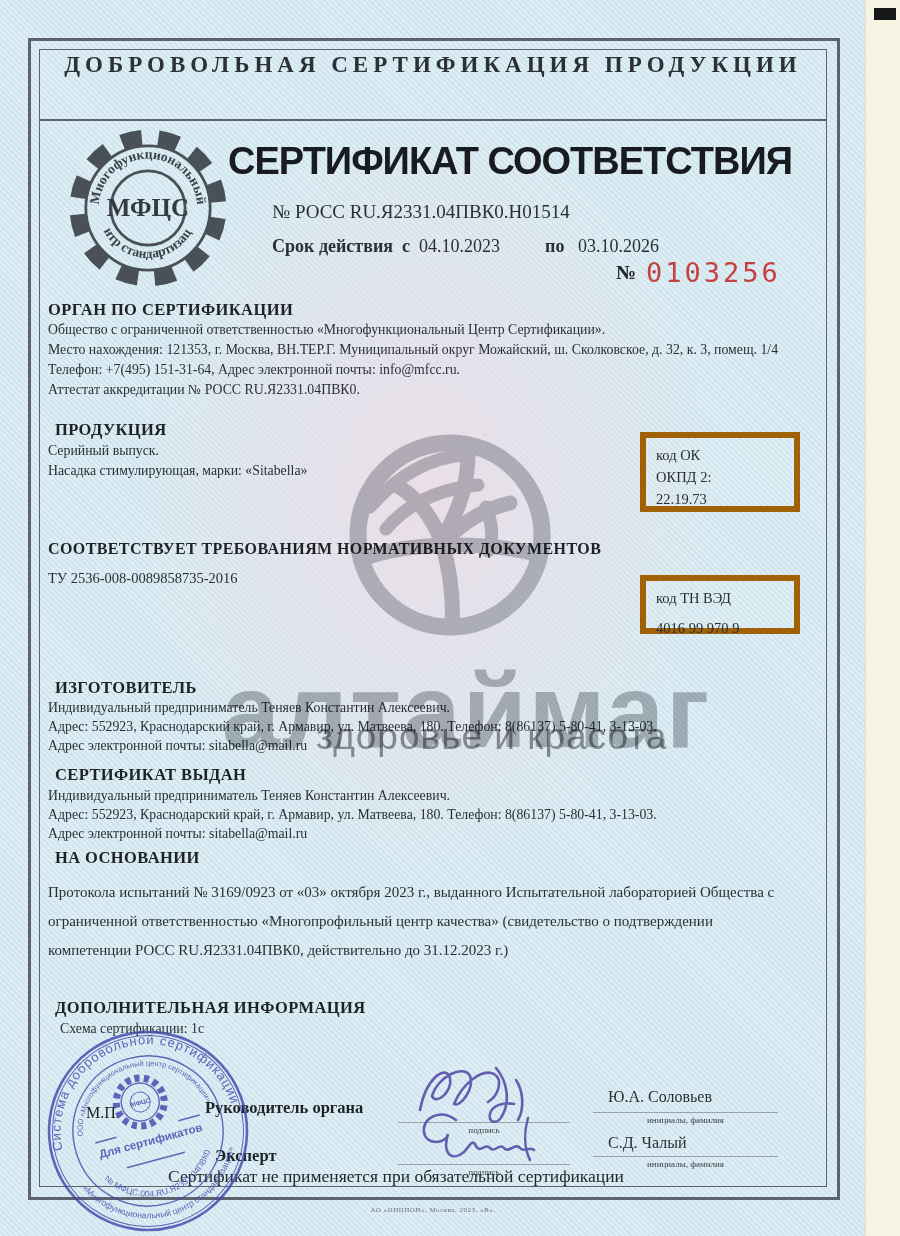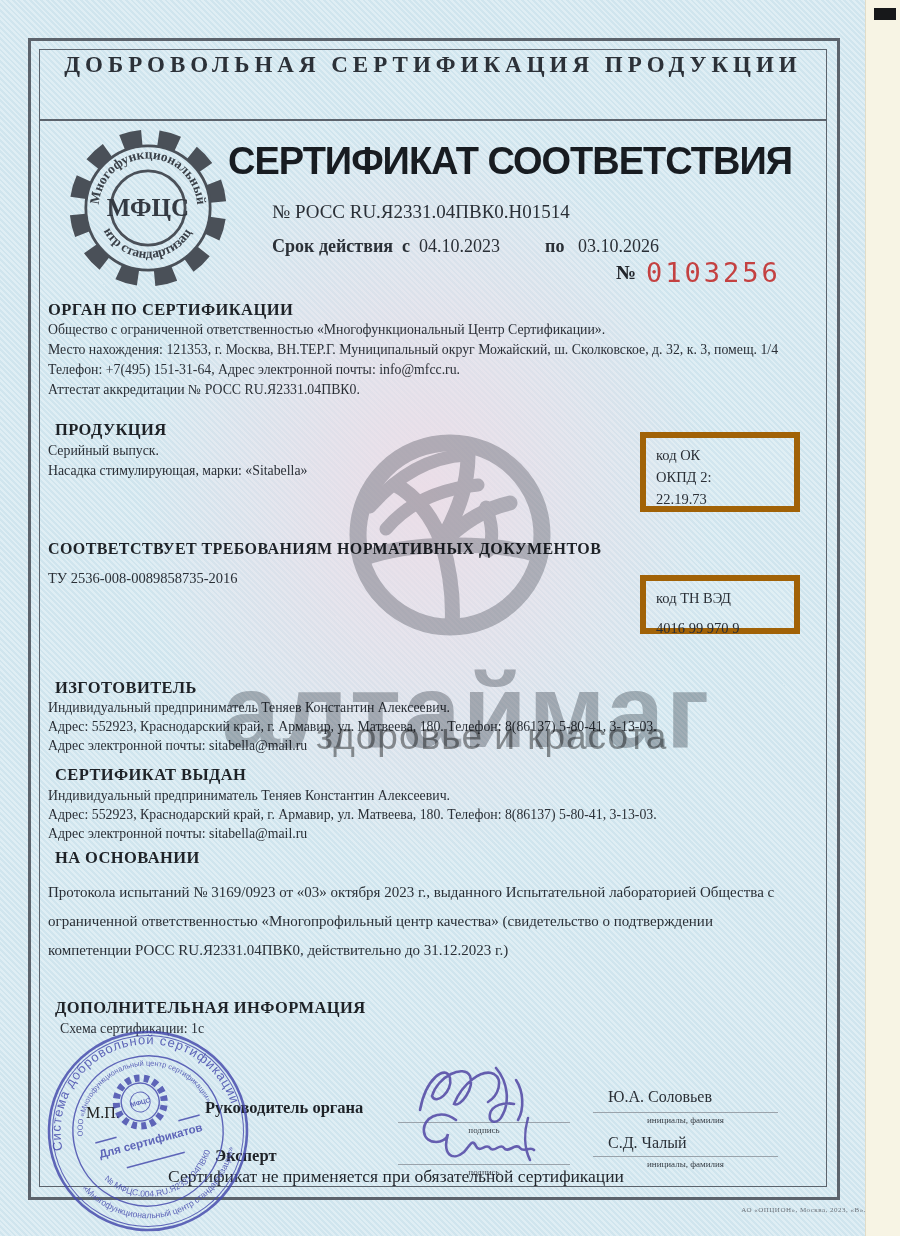--- a/index.html
+++ b/index.html
@@ -24,21 +24,21 @@
   .sec-h{position:absolute;font-weight:bold;font-size:16.5px;letter-spacing:.4px;color:#1e2227;}
   .sec-t{position:absolute;font-size:13.8px;line-height:20px;color:#2a2f36;}
   .basis-t{position:absolute;font-size:15px;line-height:29px;color:#2a2f36;}
   .code-box{position:absolute;left:640px;width:160px;border:6px solid #a16207;background:rgba(255,255,255,.06);font-size:14.5px;line-height:22px;padding:6px 10px;color:#2a2f36;box-sizing:border-box;}
   .sig-label{position:absolute;font-weight:bold;font-size:16.5px;color:#1e2227;}
   .sig-line{position:absolute;height:1px;background:#9aa3ab;}
   .sig-cap{position:absolute;font-size:9px;color:#3a4048;text-align:center;}
   .sig-name{position:absolute;font-size:16px;color:#2a2f36;}
   .note{position:absolute;left:168px;top:1166px;font-size:17.5px;color:#22262c;}
   .mp{position:absolute;left:86px;top:1104px;font-size:16px;color:#222;z-index:6;}
-  .fineprint{position:absolute;left:0;top:1206px;width:866px;text-align:right;font-size:7px;letter-spacing:.5px;color:#6a7078;}
+  .fineprint{position:absolute;left:0;top:1206px;width:866px;text-align:center;font-size:7px;letter-spacing:.5px;color:#6a7078;}
   .wm{position:absolute;mix-blend-mode:multiply;pointer-events:none;z-index:5;}
   .wm-brand{left:222px;top:652px;font-family:"Liberation Sans",sans-serif;font-weight:bold;font-size:104px;letter-spacing:2px;color:#8d9196;opacity:.62;}
   .wm-tag{left:316px;top:716px;font-family:Liberation Sans, sans-serif;font-size:37px;letter-spacing:1px;color:#404040;opacity:.55;}
   svg{position:absolute;}
   .z6{z-index:6;}
 </style>
 </head>
 <body>
 
 <div class="sheet"></div>

